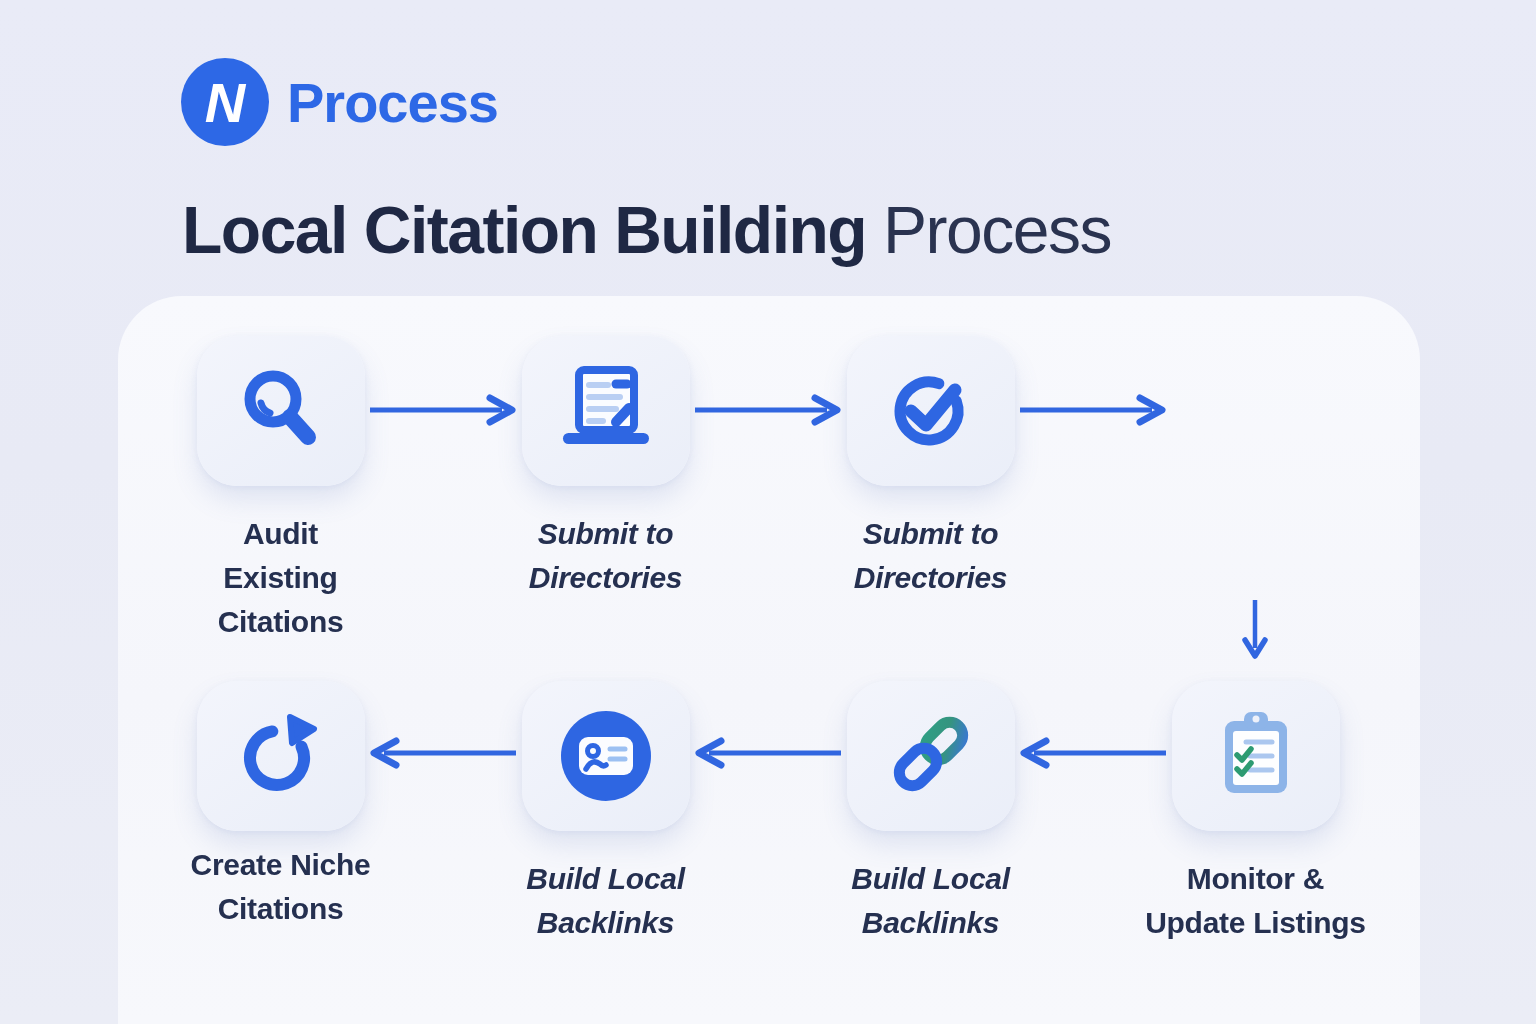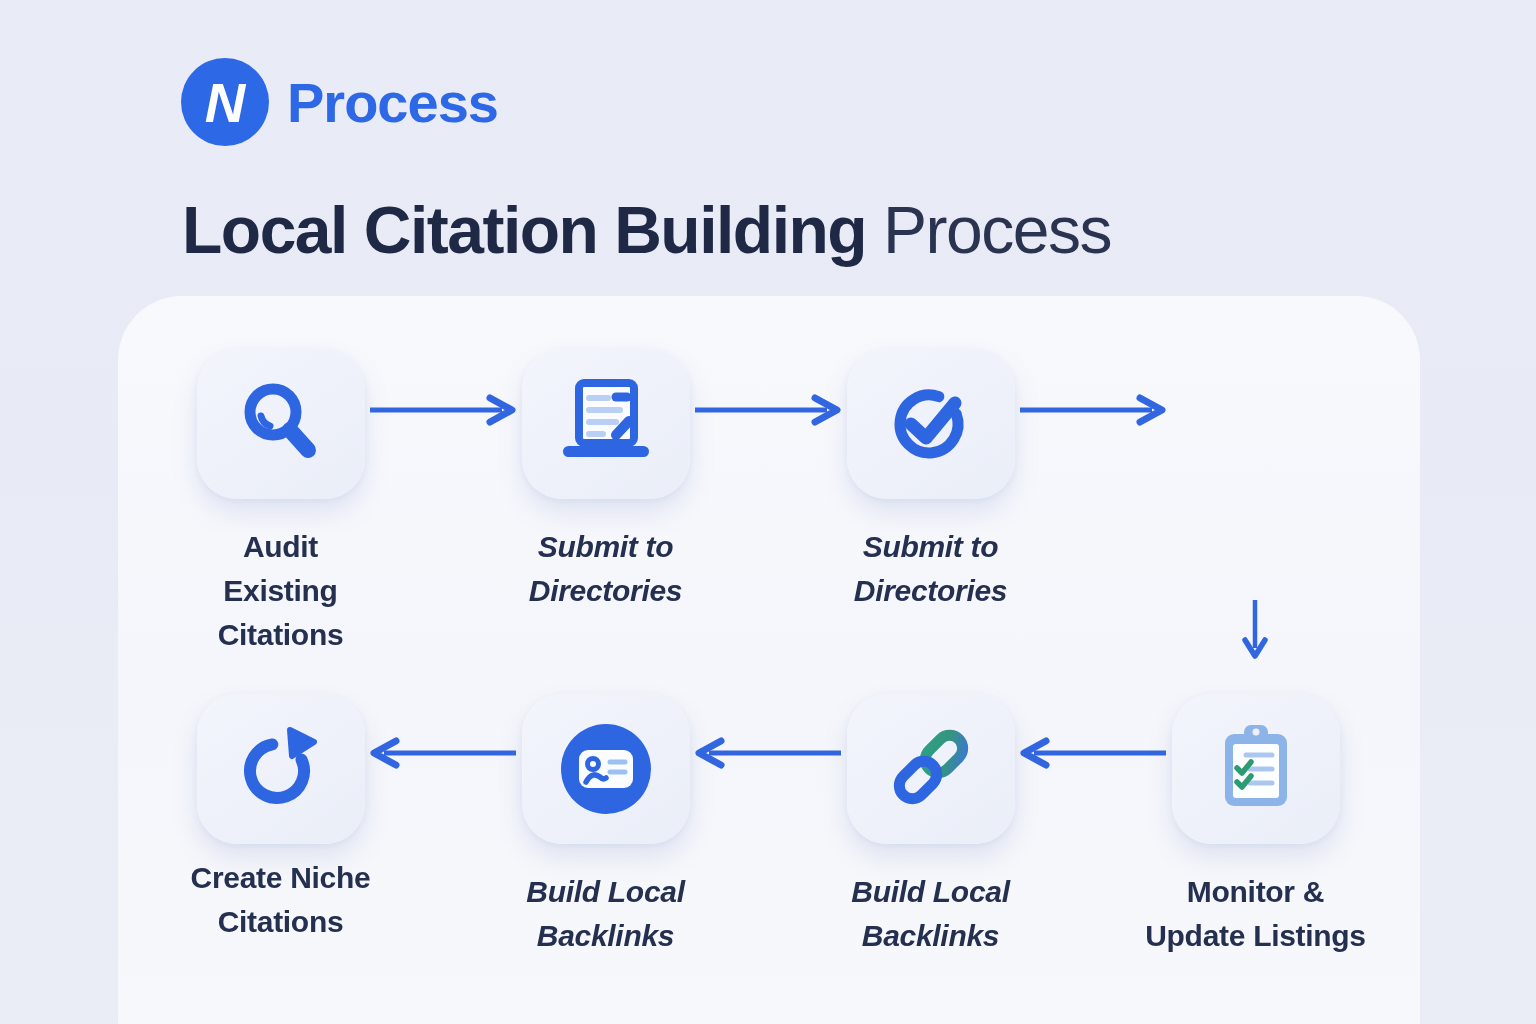--- a/index.html
+++ b/index.html
@@ -26,21 +26,21 @@
   .t-bold{font-weight:700;}
   .t-light{font-weight:400;color:#2a3350;}
 
   
   .panel{
     position:absolute;left:118px;top:296px;width:1302px;height:728px;
     background:linear-gradient(180deg,#f8f9fd 0%,#f5f6fb 55%,#f7f8fc 100%);
     border-radius:64px 64px 0 0;
   }
   .flow-row{position:relative;display:flex;}
-  .row1{padding-top:53px;}
+  .row1{padding-top:40px;}
   .row2{margin-top:37px;}
   .step{width:325px;display:flex;flex-direction:column;align-items:center;}
   .card{
     width:168px;height:150px;border-radius:40px;
     background:linear-gradient(145deg,#f3f5fc 0%,#eaeef8 100%);
     box-shadow:0 14px 26px rgba(108,128,190,0.16), 0 2px 6px rgba(120,138,200,0.10);
     display:flex;align-items:center;justify-content:center;
   }
   .label{
     margin-top:26px;text-align:center;color:#253050;

